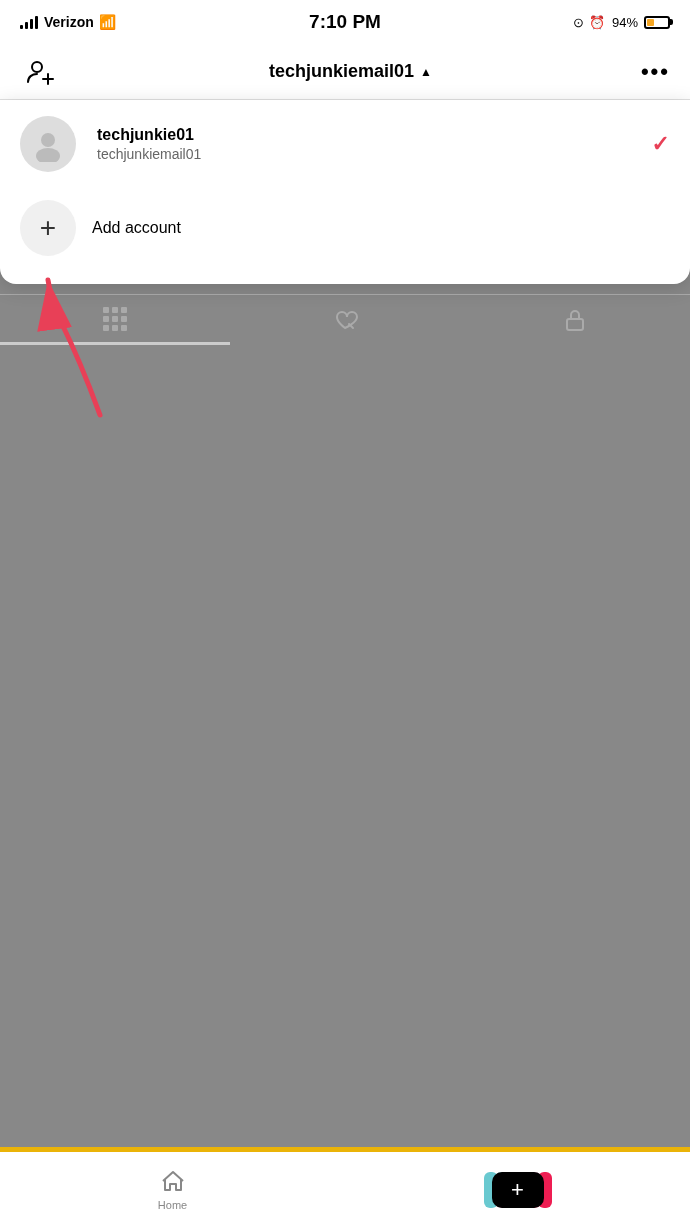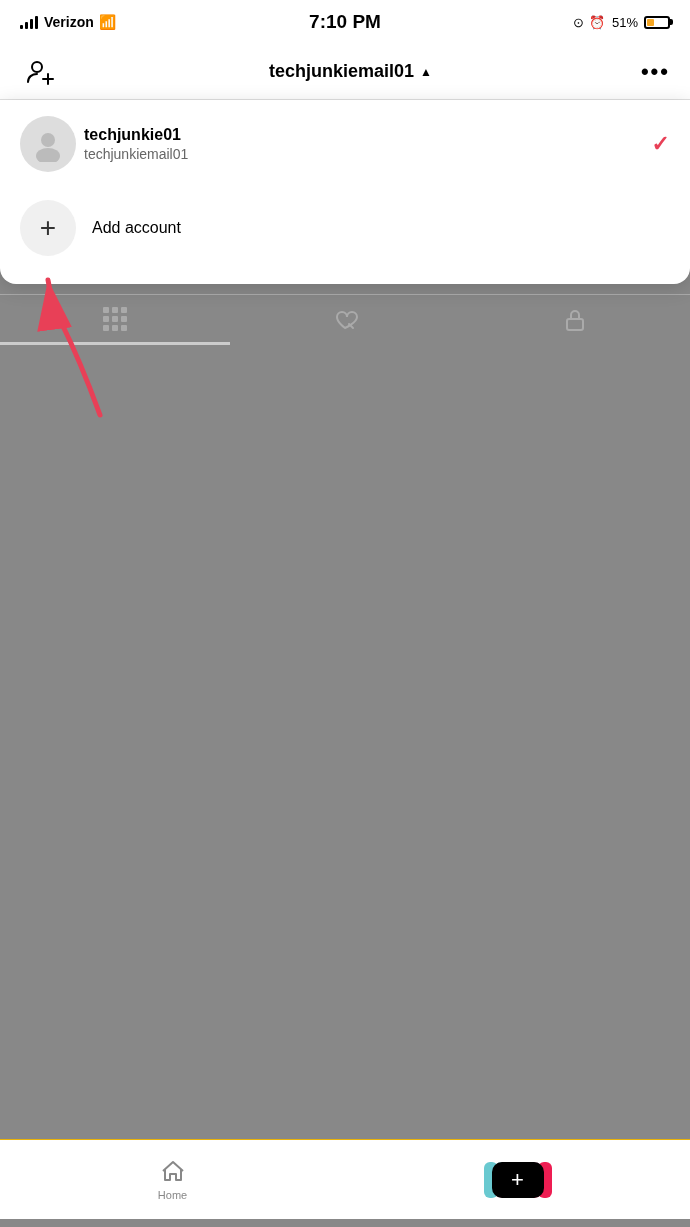--- a/index.html
+++ b/index.html
@@ -229,21 +229,21 @@
       border-radius: 0 0 16px 16px;
       z-index: 20;
       padding-bottom: 16px;
       box-shadow: 0 4px 20px rgba(0,0,0,0.15);
     }
 
     .account-item {
       display: flex;
       align-items: center;
       padding: 16px 20px;
-      gap: 8px;
+      gap: 21px;
       cursor: pointer;
       justify-content: center;
     }
     .account-avatar {
       width: 56px;
       height: 56px;
       border-radius: 50%;
       background: #ddd;
       display: flex;
       align-items: center;
@@ -301,29 +301,29 @@
       position: absolute;
       top: 260px;
       left: 20px;
       z-index: 30;
       pointer-events: none;
     }
 
     
     .bottom-nav {
       position: absolute;
-      bottom: 8px;
+      bottom: 0;
       left: 0;
       right: 0;
       height: 80px;
       background: #fff;
       display: flex;
       align-items: center;
       justify-content: space-around;
-      border-top: 1px solid #eab308;
+      border-top: 5px solid #eab308;
       z-index: 10;
     }
     .bottom-nav-item {
       display: flex;
       flex-direction: column;
       align-items: center;
       gap: 4px;
       cursor: pointer;
       flex: 1;
     }
@@ -415,21 +415,21 @@
       <div class="signal-bar" style="height:10px"></div>
       <div class="signal-bar" style="height:13px"></div>
     </div>
     <span>Verizon</span>
     <span class="wifi-icon">📶</span>
   </div>
   <div class="status-center">7:10 PM</div>
   <div class="status-right">
     <span>⊙</span>
     <span>⏰</span>
-    <span>51%</span>
+    <span>94%</span>
     <div class="battery-container">
       <div class="battery-icon">
         <div class="battery-fill"></div>
       </div>
     </div>
   </div>
 </div>
 
 <div class="top-nav">
   <div class="nav-add-user">

